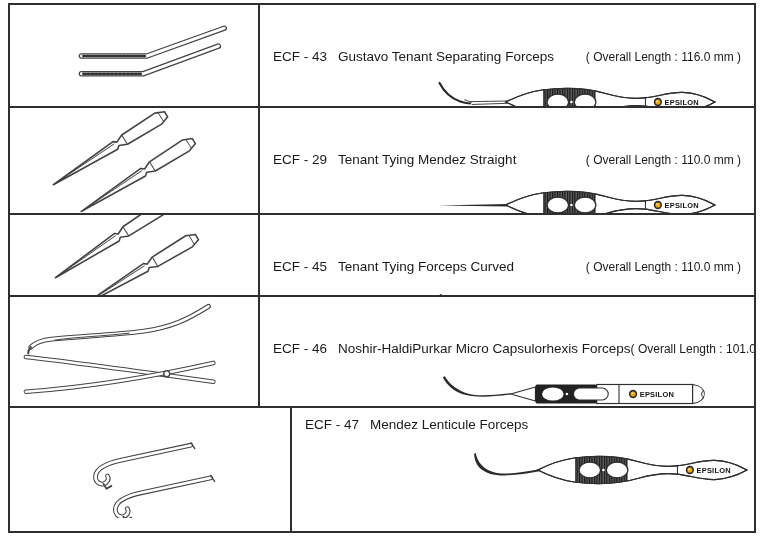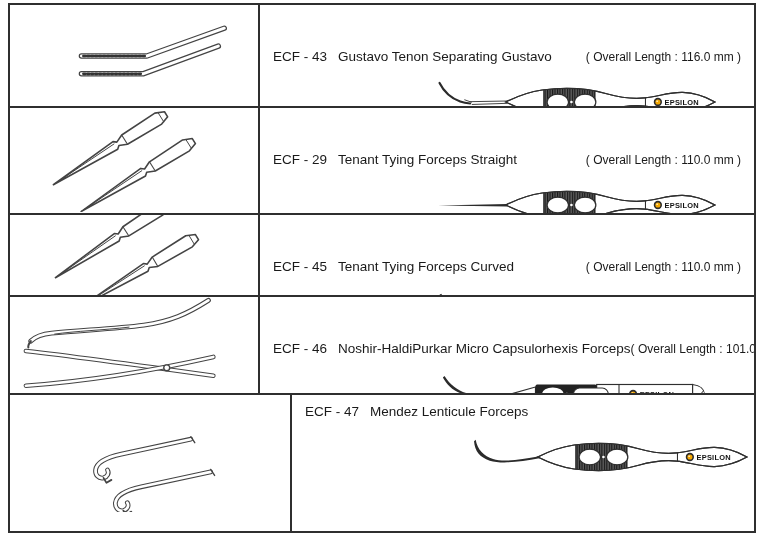--- a/index.html
+++ b/index.html
@@ -1,21 +1,21 @@
 <!DOCTYPE html>
 <html><head>
 <meta charset="utf-8">
 <style>
   html,body{margin:0;padding:0;background:#ffffff;}
   body{width:768px;height:543px;overflow:hidden;font-family:"Liberation Sans",sans-serif;color:#1a1a1a;}
   .page{position:relative;width:768px;height:543px;background:#fff;}
   .catalog{position:absolute;left:8px;top:3px;width:748px;height:530px;border:2px solid #2f2f2f;box-sizing:border-box;display:flex;flex-direction:column;background:#fff;}
   .row{display:flex;border-bottom:2px solid #2f2f2f;box-sizing:border-box;overflow:hidden;}
   .row:last-child{border-bottom:none;padding-left:32px;}
-  .h1{height:103px}.h2{height:107px}.h3{height:82px}.h4{height:98px}.h5{flex:1}
+  .h1{height:103px}.h2{height:107px}.h3{height:82px}.h4{height:111px}.h5{flex:1}
   .cell-tip{width:250px;min-width:250px;border-right:2px solid #2f2f2f;box-sizing:border-box;display:flex;align-items:center;justify-content:center;}
   .cell-desc{flex:1;padding:9px 13px 0 13px;box-sizing:border-box;}
   .desc-header{display:flex;justify-content:space-between;align-items:baseline;}
   .item-title{font-size:13.5px;white-space:nowrap;}
   .item-code{margin-right:11px;margin-top:20px;}
   .item-length{font-size:12px;white-space:nowrap;margin-top:36px;}
   .instrument{display:block;width:306px;height:60px;margin:8px 0 0 150px;}
   svg{shape-rendering:geometricPrecision;}
 </style>
 </head>
@@ -71,21 +71,21 @@
             <path d="M72,50 L138,50 L216,22" stroke="#fff" stroke-width="3"></path>
             <line x1="74" y1="50" x2="136" y2="50" stroke="#333" stroke-width="2.7" stroke-dasharray="1.8 2.2"></line>
             <path d="M72,68 L134,68 L210,40" stroke="#444" stroke-width="5.5"></path>
             <path d="M72,68 L134,68 L210,40" stroke="#fff" stroke-width="3"></path>
             <line x1="74" y1="68" x2="132" y2="68" stroke="#333" stroke-width="2.7" stroke-dasharray="1.8 2.2"></line>
           </g>
         </svg>
       </div>
       <div class="cell-desc">
         <div class="desc-header">
-          <span class="item-title"><span class="item-code">ECF - 43</span><span>Gustavo Tenon Separating Gustavo</span></span>
+          <span class="item-title"><span class="item-code">ECF - 43</span><span>Gustavo Tenant Separating Forceps</span></span>
           <span class="item-length">( Overall Length : 116.0 mm )</span>
         </div>
         <svg class="instrument" viewBox="0 0 370 72">
           <use href="#fusiformBody"></use>
           <path d="M20,13 C26,25 33,31 45,35.5 C49,37 53,37.6 57,37.8" fill="none" stroke="#2b2b2b" stroke-width="2.6" stroke-linecap="round"></path>
           <path d="M57,35.6 L102,34.8" stroke="#333" stroke-width="1.1" fill="none"></path>
           <path d="M59,39 L102,37.6" stroke="#333" stroke-width="1.1" fill="none"></path>
           <path d="M50,33.2 L59,36.4" stroke="#333" stroke-width="1.1" fill="none"></path>
         </svg>
       </div>
@@ -93,21 +93,21 @@
 
     <div class="row h2">
       <div class="cell-tip">
         <svg width="250" height="103" viewBox="0 0 250 103">
           <use href="#chisel" transform="translate(40,70) rotate(-32)"></use>
           <use href="#chisel" transform="translate(68,97) rotate(-32)"></use>
         </svg>
       </div>
       <div class="cell-desc">
         <div class="desc-header">
-          <span class="item-title"><span class="item-code">ECF - 29</span><span>Tenant Tying Forceps Straight</span></span>
+          <span class="item-title"><span class="item-code">ECF - 29</span><span>Tenant Tying Mendez Straight</span></span>
           <span class="item-length">( Overall Length : 110.0 mm )</span>
         </div>
         <svg class="instrument" viewBox="0 0 370 72">
           <use href="#fusiformBody"></use>
           <path d="M18,36.6 L102,34.7 L102,37.9 Z" fill="#2b2b2b"></path>
         </svg>
       </div>
     </div>
 
     <div class="row h3">

